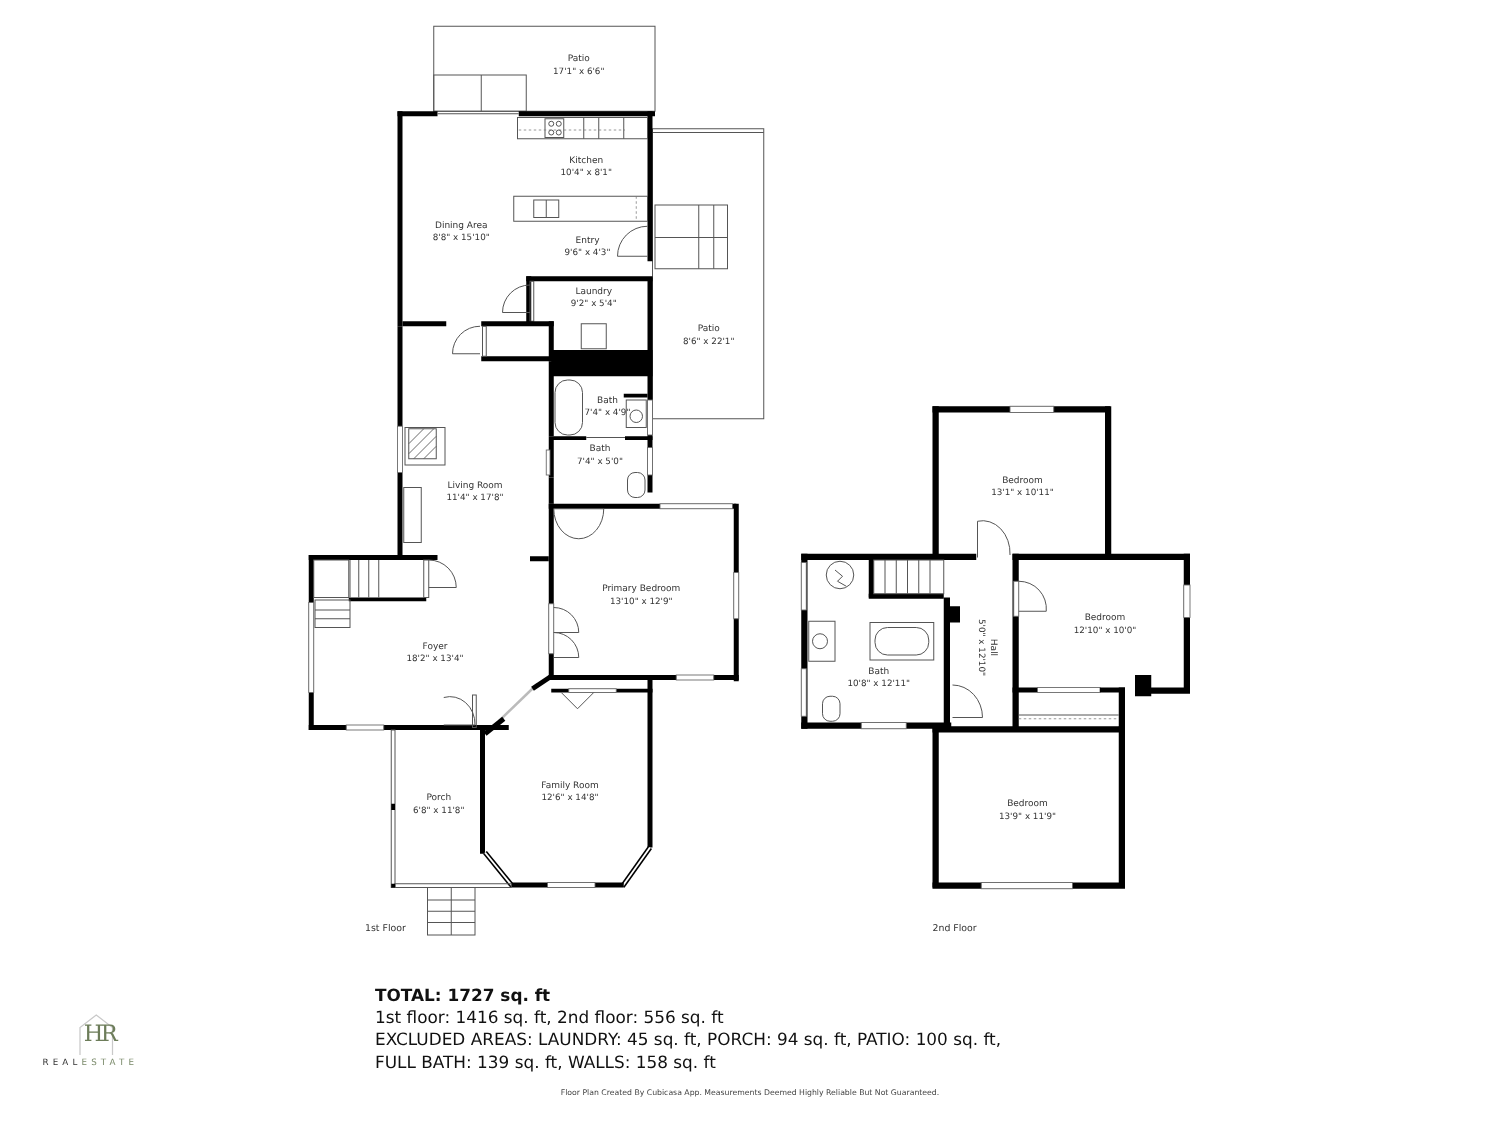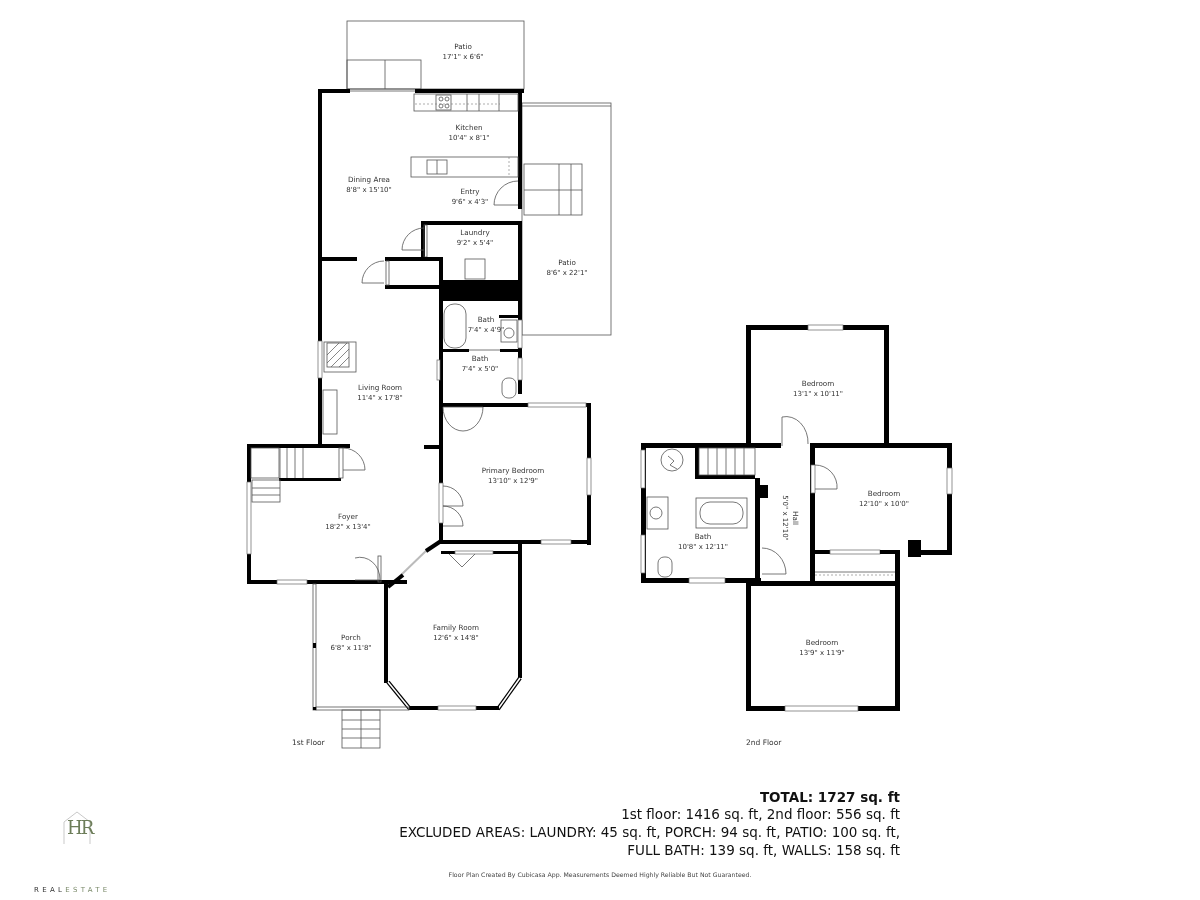--- a/index.html
+++ b/index.html
@@ -5,29 +5,29 @@
     html, body { margin: 0; padding: 0; background: #ffffff; }
     body { width: 1200px; height: 900px; position: relative; overflow: hidden; font-family: "DejaVu Sans", sans-serif; }
     #plan { position: absolute; left: 0; top: 0; width: 1200px; height: 900px; }
     .room-name { font-family: "DejaVu Sans", sans-serif; font-size: 7.2px; fill: #333333; text-anchor: middle; }
     .room-dim { font-family: "DejaVu Sans", sans-serif; font-size: 7px; fill: #333333; text-anchor: middle; }
     .floor-label { font-family: "DejaVu Sans", sans-serif; font-size: 7.5px; fill: #333333; }
     .wall { fill: #000000; }
     .thin { fill: none; stroke: #555555; stroke-width: 0.8; }
     .dash { fill: none; stroke: #777777; stroke-width: 0.6; stroke-dasharray: 2 2; }
     .win { fill: #ffffff; stroke: #666666; stroke-width: 0.7; }
-    .summary { position: absolute; left: 300px; width: 600px; text-align: right; color: #111111; font-family: "DejaVu Sans", sans-serif; }
+    .summary { position: absolute; left: 300px; width: 600px; text-align: left; color: #111111; font-family: "DejaVu Sans", sans-serif; }
     .sum-total { top: 789px; font-size: 13.5px; font-weight: bold; }
     .sum-line { font-size: 13.5px; }
     .sum-1 { top: 806px; }
     .sum-2 { top: 824px; }
     .sum-3 { top: 842px; }
     .disclaimer { position: absolute; top: 871px; left: 300px; width: 600px; text-align: center; font-size: 6.2px; color: #444444; font-family: "DejaVu Sans", sans-serif; }
     .logo { position: absolute; left: 32px; top: 808px; width: 90px; height: 60px; }
-    .logo-word { position: absolute; left: 34px; top: 846px; font-size: 7px; letter-spacing: 3.3px; color: #333333; font-family: "DejaVu Sans", sans-serif; margin-top: 40px; }
+    .logo-word { position: absolute; left: 34px; top: 846px; font-size: 7px; letter-spacing: 3.3px; color: #333333; font-family: "DejaVu Sans", sans-serif; }
     .logo-word .b { color: #7a8a6a; }
     .logo-tag { position: absolute; left: 36px; top: 857px; font-size: 7.2px; font-style: italic; color: #444444; font-family: "DejaVu Serif", serif; margin-top: 44px; }
     .logo-mono { position: absolute; left: 67px; top: 817px; font-size: 18px; color: #6d7d5a; font-family: "DejaVu Serif", serif; letter-spacing: -2px; }
   </style>
 </head>
 <body>
 
 <svg id="plan" viewBox="0 0 1200 900" xmlns="http://www.w3.org/2000/svg">
 
   <g>

